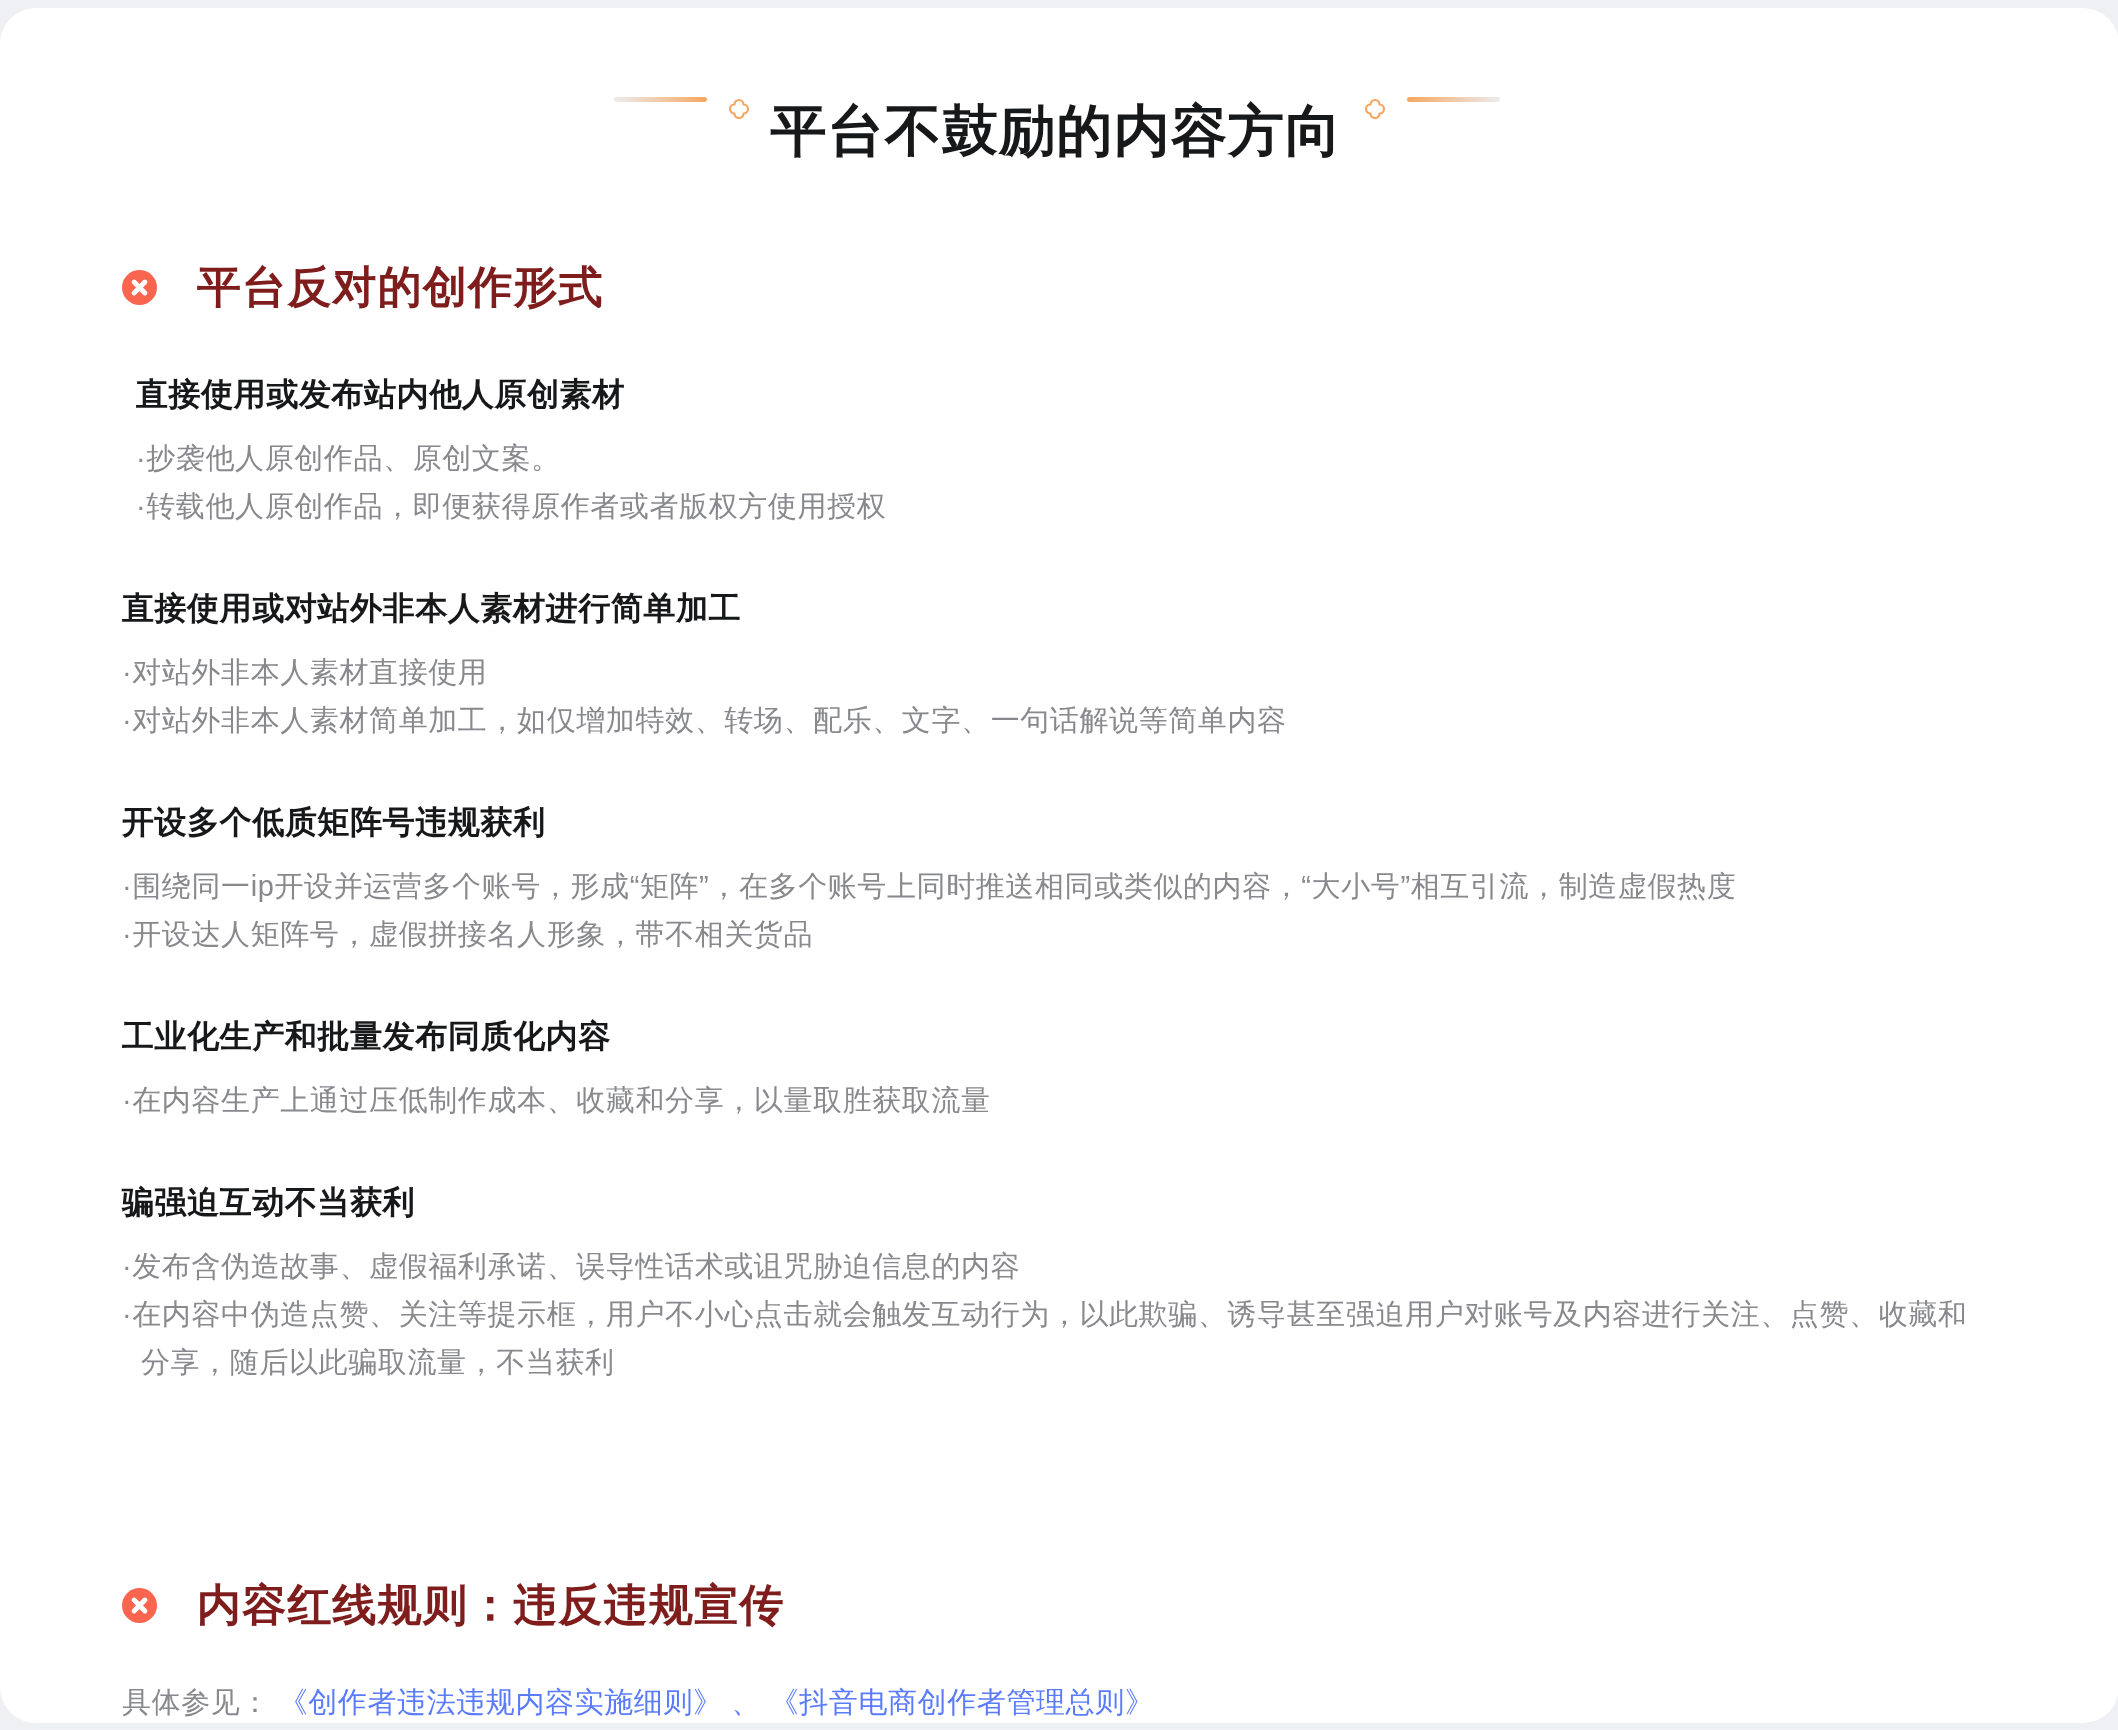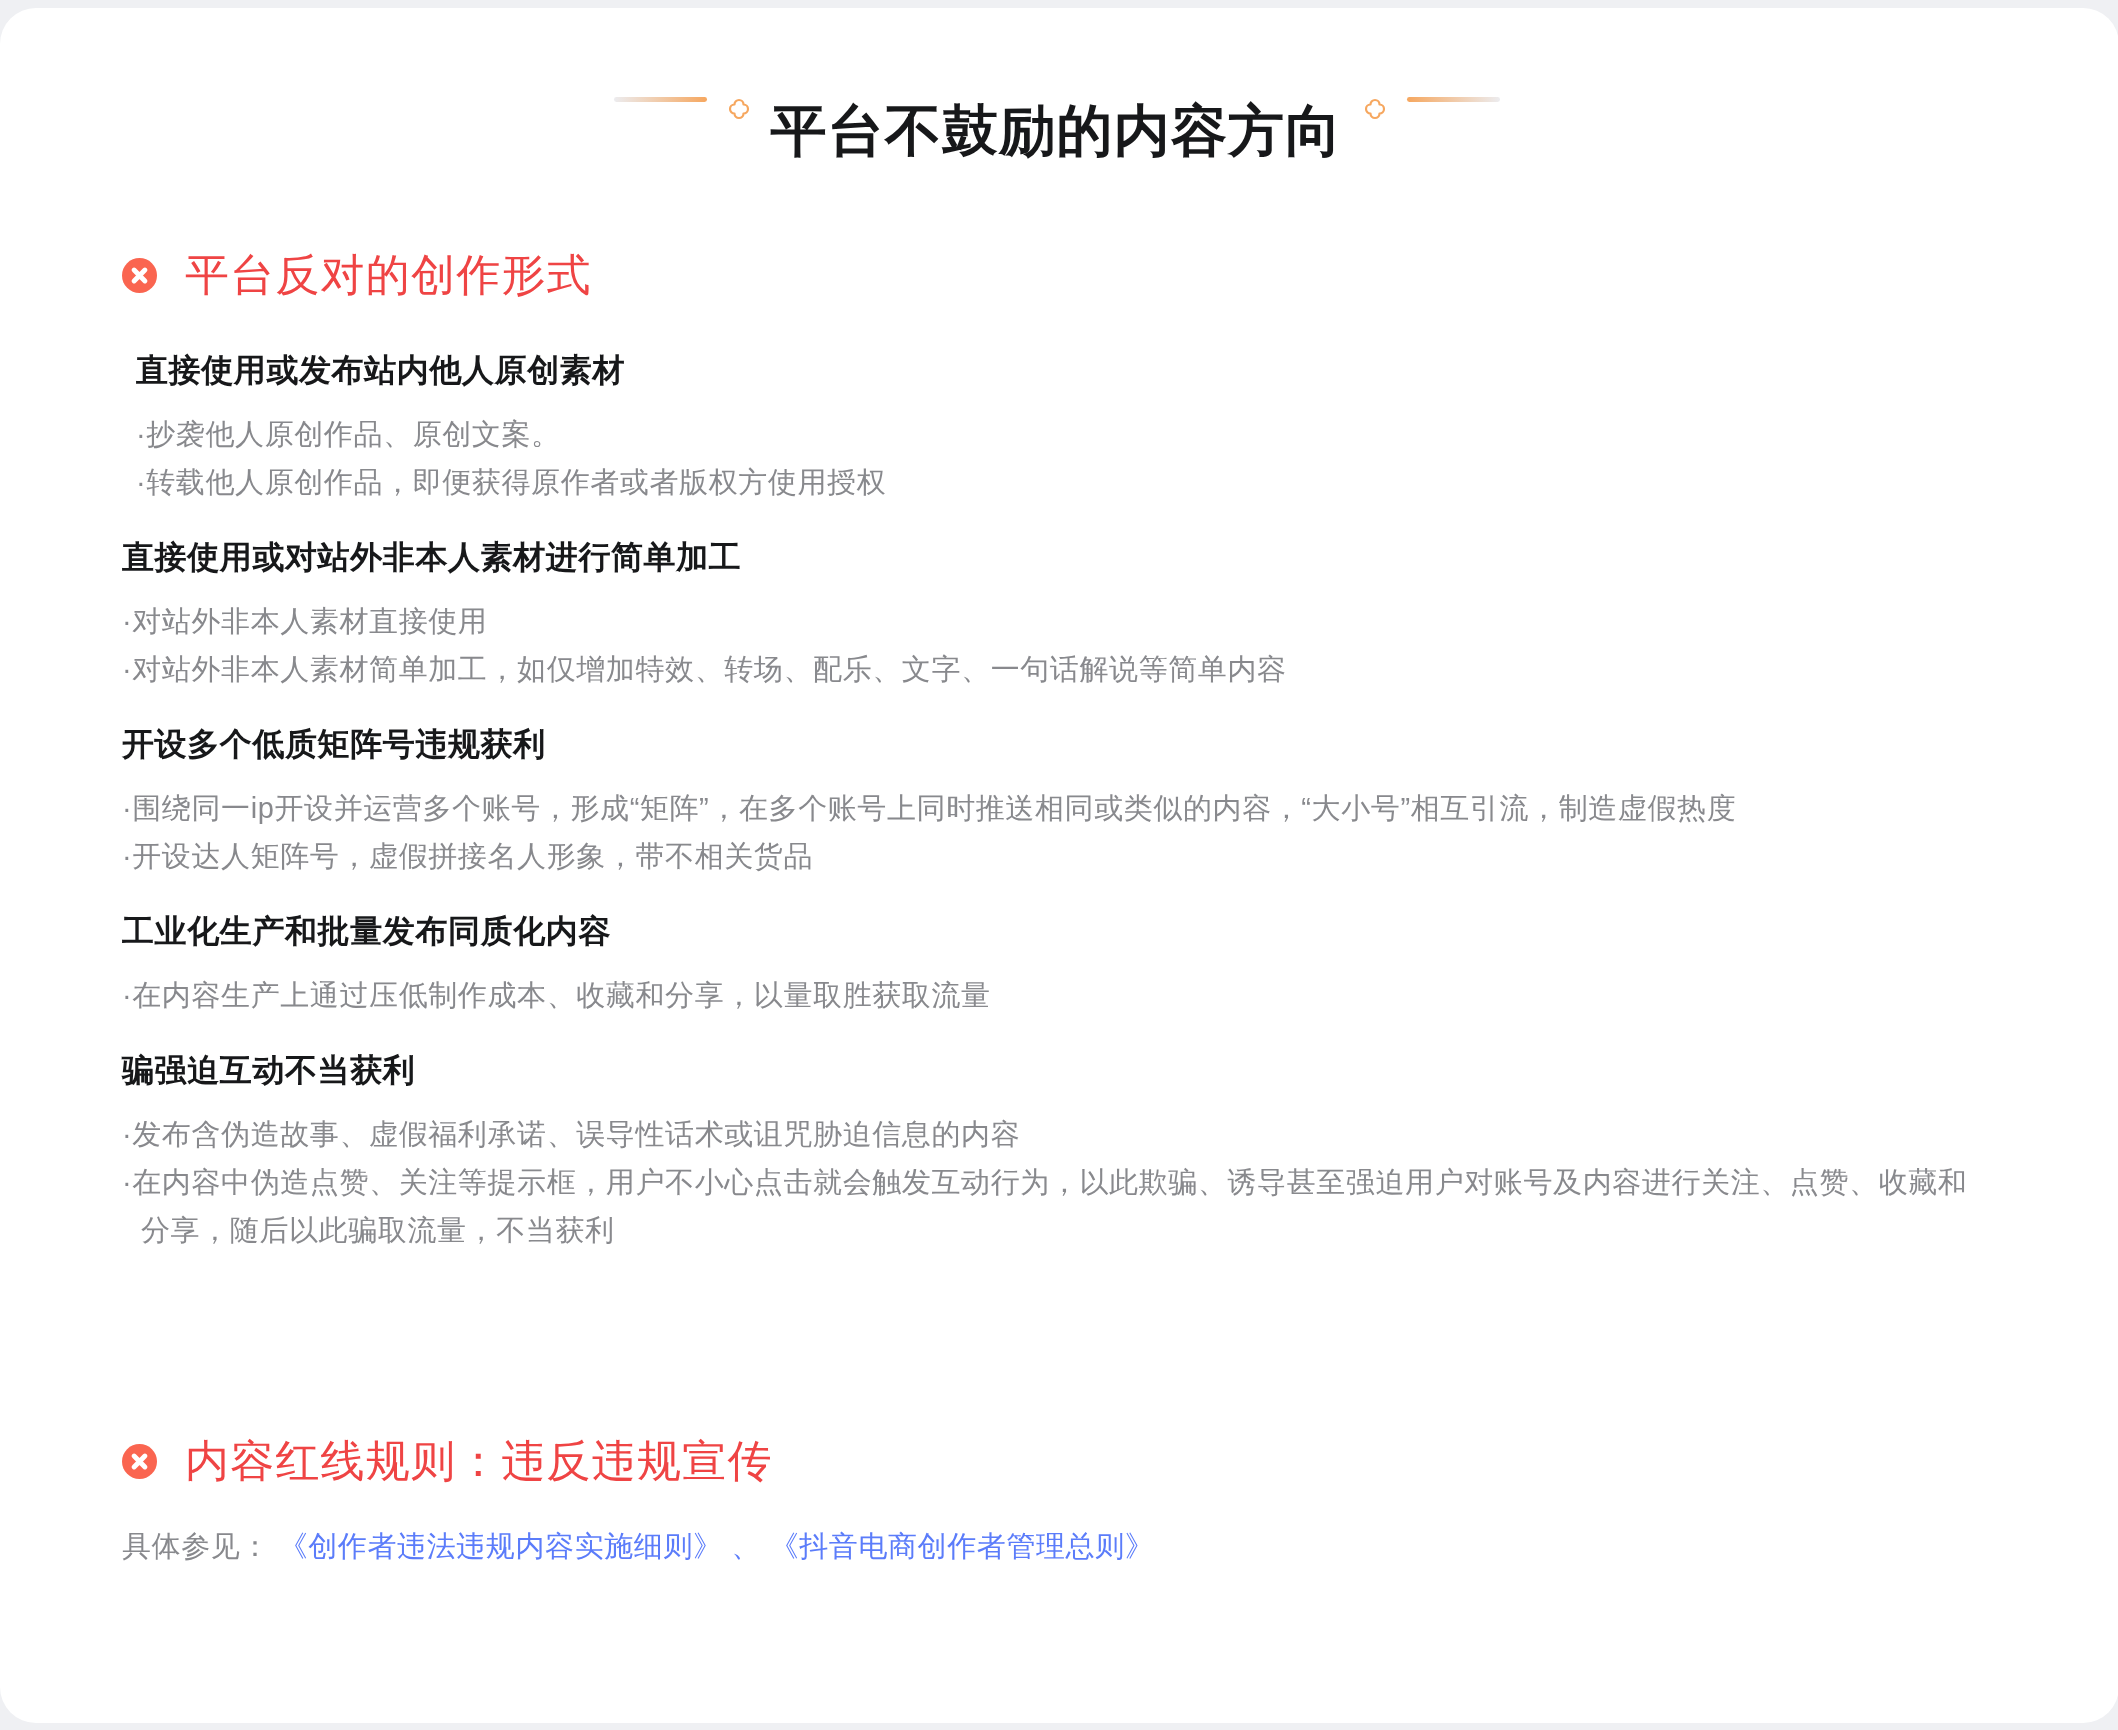--- a/index.html
+++ b/index.html
@@ -31,27 +31,27 @@
   .deco-line{width:93px;height:4.8px;border-radius:2.4px;}
   .deco-line.left {background:linear-gradient(90deg,#ececef 0%,#f6a75f 100%);}
   .deco-line.right{background:linear-gradient(270deg,#ececef 0%,#f6a75f 100%);}
   .quatrefoil{width:24px;height:24px;display:block;}
 
   
   .section-head{display:flex;align-items:center;gap:24px;}
   .section-head.first{margin-top:77px;}
   .section-head.second{margin-top:173px;}
   .section-title{
-    margin:4px;font-size:44px;line-height:60px;font-weight:400;
-    color:#ef4444;letter-spacing:1.2px;
+    margin:16px;font-size:44px;line-height:60px;font-weight:700;
+    color:#7f1d1d;letter-spacing:1.2px;
   }
   .x-badge{width:35px;height:35px;flex:0 0 auto;display:block;}
 
   
-  .group{margin-top:32px;}
+  .group{margin-top:59px;}
   .group.first{margin-top:42px;margin-left:14px;}
   .group-subtitle{
     margin:0 0 20px 0;
     font-size:32px;line-height:39px;font-weight:700;
     color:#17181a;letter-spacing:0.6px;
   }
   .bullet{
     margin:0;max-width:1859px;
     font-size:29px;line-height:48px;
     color:#88898d;letter-spacing:0.6px;

